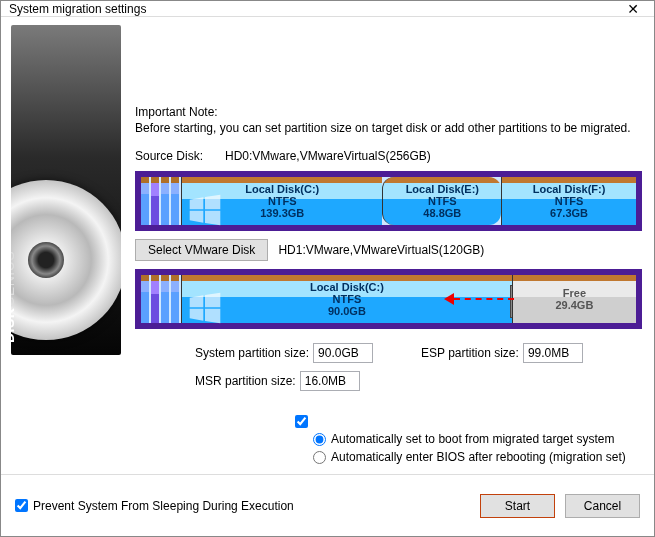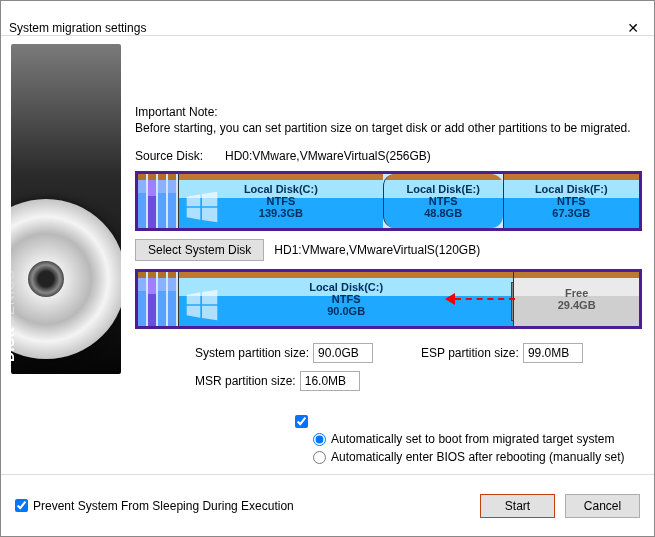--- a/index.html
+++ b/index.html
@@ -19,21 +19,20 @@
   display: flex;
   flex-direction: column;
 }
 .titlebar {
   height: 16px;
   background: #fff;
   border-bottom: 1px solid #ddd;
   display: flex;
   align-items: center;
   padding-left: 8px;
-  margin-top: 19px;
 }
 .titlebar-title { flex: 1; font-size: 12px; color: #000; }
 .titlebar-close {
   width: 42px; height: 27px;
   display: flex; align-items: center; justify-content: center;
   font-size: 14px; cursor: pointer;
 }
 .body {
   flex: 1;
   display: flex;
@@ -67,21 +66,21 @@
   transform-origin: left bottom;
 }
 .brand span { color: #ddd; font-weight: 400; }
 .main { flex: 1; display: flex; flex-direction: column; justify-content: flex-end; }
 .note-title { font-size: 12px; margin-bottom: 2px; }
 .note-text { font-size: 12px; color: #000000; line-height: 1.3; margin-bottom: 8px; }
 .row-label { display: flex; align-items: center; margin: 4px 0; font-size: 12px; }
 .row-label .lbl { width: 90px; }
 .diskmap {
   height: 60px;
-  border: 3px solid #4c1d95;
+  border: 6px solid #4c1d95;
   display: flex;
   margin: 4px 0 8px 0;
   background: #d0e8ff;
 }
 .diskmap.small { height: 60px; }
 .stripes {
   display: flex;
 }
 .stripes div {
   width: 8px; margin-right: 2px;
@@ -205,21 +204,21 @@
             <div class="psize">48.8GB</div>
           </div>
           <div class="part" style="flex-grow: 1.45;">
             <div class="pname">Local Disk(F:)</div>
             <div class="pfs">NTFS</div>
             <div class="psize">67.3GB</div>
           </div>
         </div>
 
       <div class="select-row">
-        <button class="btn">Select System Disk</button>
+        <button class="btn">Select VMware Disk</button>
         <span>HD1:VMware,VMwareVirtualS(120GB)</span>
       </div>
 
       <div class="diskmap small" id="target-map">
         <div class="stripes">
             <div></div>
             <div class="purple"></div>
             <div></div>
             <div></div>
           </div>
@@ -267,21 +266,21 @@
       <div class="options">
         <div class="opt">
           <input type="checkbox" checked="" style="">
         </div>
         <div class="opt sub">
           <input type="radio" name="bootopt" checked="" style="">
           <span>Automatically set to boot from migrated target system</span>
         </div>
         <div class="opt sub">
           <input type="radio" name="bootopt" style="">
-          <span>Automatically enter BIOS after rebooting (manually set)</span>
+          <span>Automatically enter BIOS after rebooting (migration set)</span>
         </div>
       </div>
 
     </div>
   </div>
 
   <div class="footer">
     <div class="left">
       <input type="checkbox" checked="" style="">
       <span>Prevent System From Sleeping During Execution</span>

